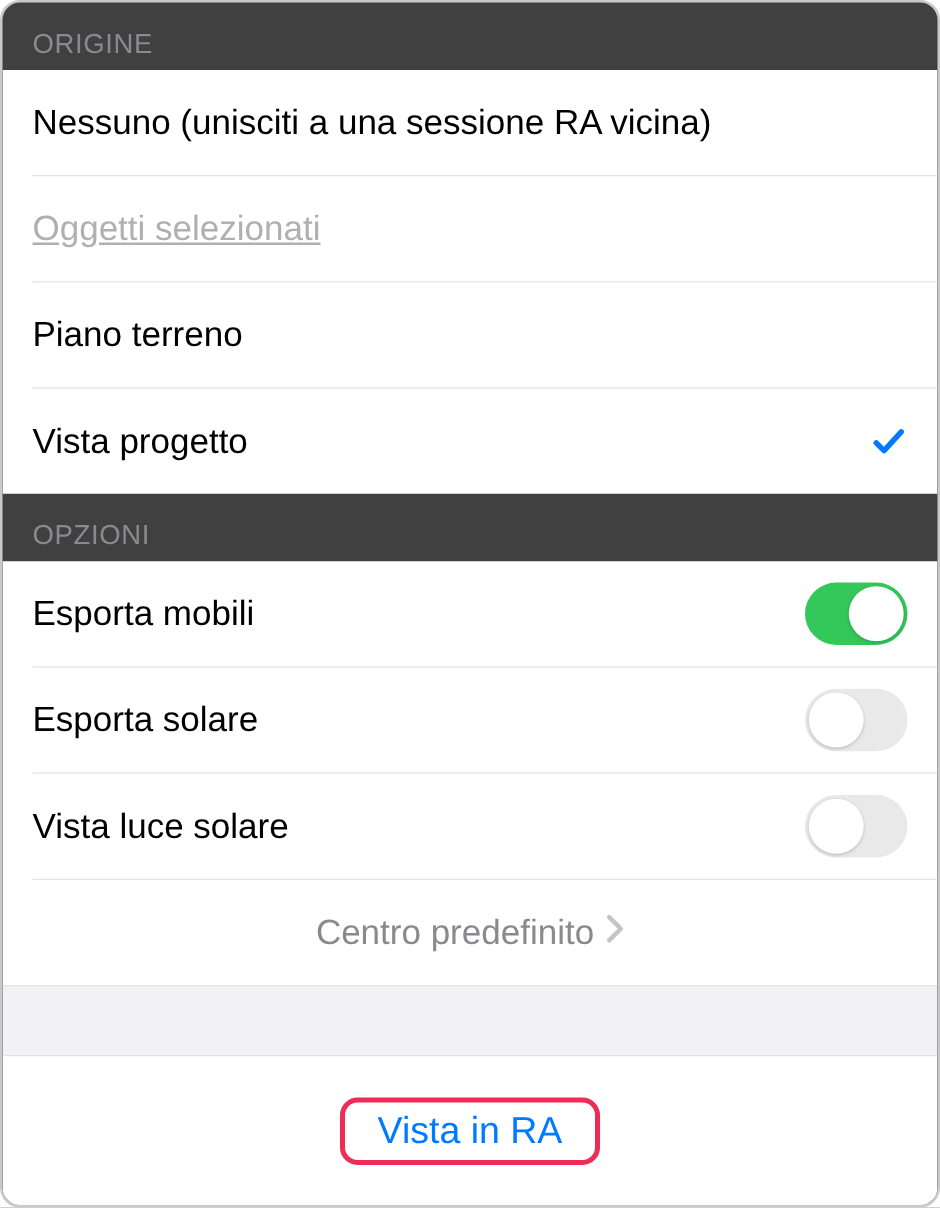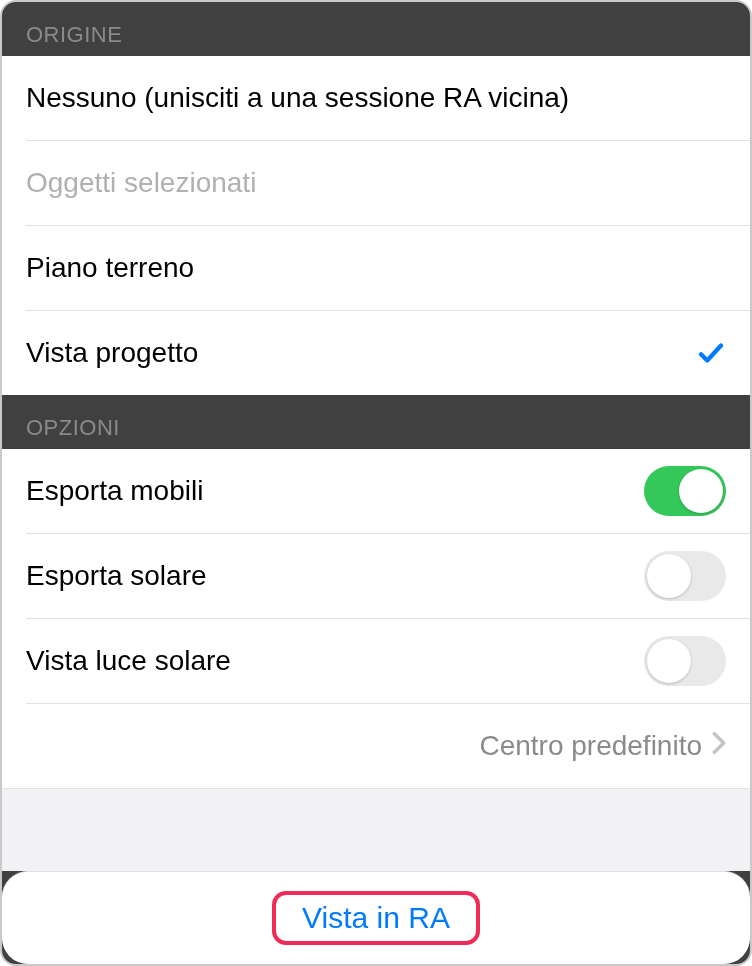--- a/index.html
+++ b/index.html
@@ -24,28 +24,28 @@
     font-size: 22px;
     color: #8a8a8e;
     letter-spacing: 0.5px;
   }
   .group {
     background: #ffffff;
   }
   .row {
     display: flex;
     align-items: center;
-    justify-content: flex-end;
+    justify-content: center;
     min-height: 84px;
     padding: 0 24px;
     font-size: 28px;
     color: #000;
     position: relative;
   }
-  .row.disabled { color: #b0b0b4; }
+  .row.disabled { color: #b0b0b4; text-decoration: underline; }
   .row-sep {
     height: 1px;
     background: #e2e2e4;
     margin-left: 24px;
   }
   .row .label { flex: 1; }
   .row .value {
     color: #8a8a8e;
     font-size: 28px;
     display: flex;
@@ -98,25 +98,24 @@
     stroke-linejoin: round;
   }
   .footer-gap {
     flex: 1;
     background: #f2f2f4;
     border-top: 1px solid #e2e2e4;
   }
   .footer-row {
     background: #ffffff;
     border-top: 1px solid #e2e2e4;
-    height: 93px;
+    height: 120px;
     display: flex;
     align-items: center;
     justify-content: center;
-    border-radius: 26px;
   }
   .primary-action {
     border: 4px solid #ef2b58;
     border-radius: 14px;
     padding: 6px 26px;
     color: #007aff;
     font-size: 30px;
     background: transparent;
     cursor: pointer;
     font-family: inherit;

